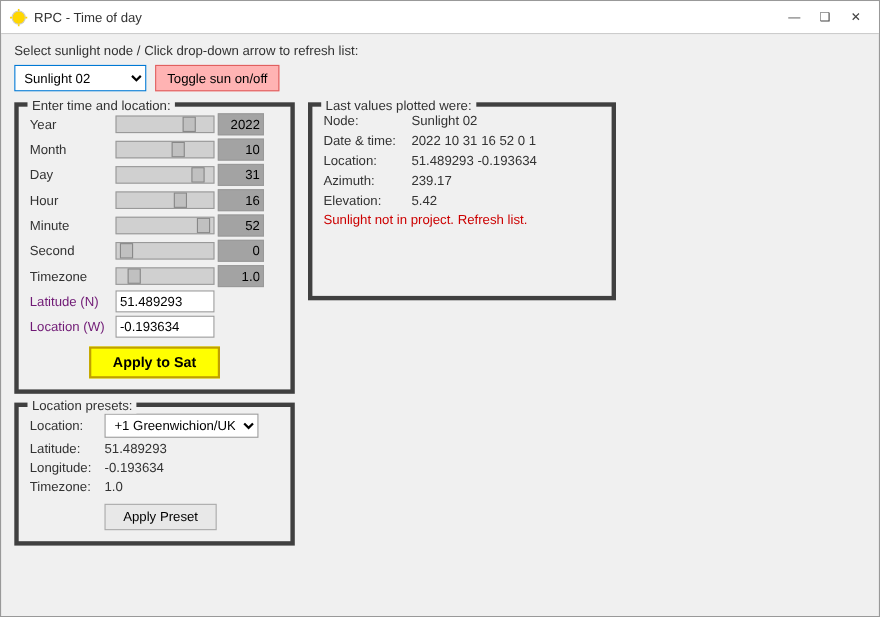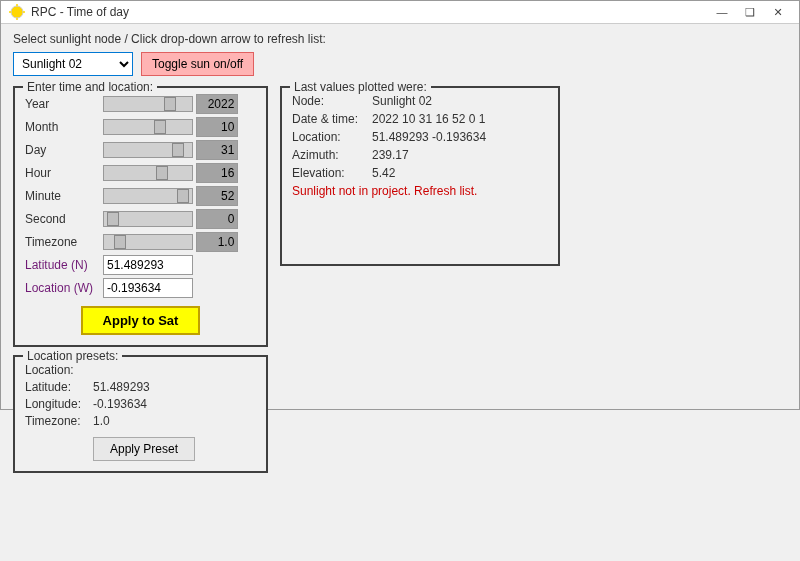--- a/index.html
+++ b/index.html
@@ -6,21 +6,21 @@
     body {
       font-family: 'Segoe UI', Tahoma, Geneva, Verdana, sans-serif;
       font-size: 12px;
       background: #f0f0f0;
       width: 800px;
       height: 561px;
       overflow: hidden;
     }
     .window {
       width: 800px;
-      height: 410px;
+      height: 561px;
       background: #f0f0f0;
       border: 1px solid #999;
       display: flex;
       flex-direction: column;
     }
     .titlebar {
       background: #fff;
       border-bottom: 1px solid #ccc;
       height: 30px;
       display: flex;
@@ -98,21 +98,21 @@
     }
 
     
     .left-panel {
       display: flex;
       flex-direction: column;
       gap: 8px;
     }
 
     .group-box {
-      border: 2px solid #404040;
+      border: 4px solid #404040;
       padding: 6px 10px 10px 10px;
       position: relative;
       background: #f0f0f0;
     }
     .group-box-title {
       position: absolute;
       top: -8px;
       left: 8px;
       background: #f0f0f0;
       padding: 0 4px;
@@ -376,20 +376,26 @@
           <div class="apply-btn-row">
             <button class="apply-sun-btn">Apply to Sat</button>
           </div>
         </div>
 
         <div class="group-box location-presets-box">
           <span class="group-box-title">Location presets:</span>
 
           <div class="preset-field-row">
             <span class="preset-label">Location:</span>
+            <select class="location-select">
+              <option>+1 Greenwichion/UK</option>
+              <option>New York</option>
+              <option>Tokyo</option>
+              <option>Sydney</option>
+            </select>
           </div>
           <div class="preset-field-row">
             <span class="preset-label">Latitude:</span>
             <span class="preset-value">51.489293</span>
           </div>
           <div class="preset-field-row">
             <span class="preset-label">Longitude:</span>
             <span class="preset-value">-0.193634</span>
           </div>
           <div class="preset-field-row">

